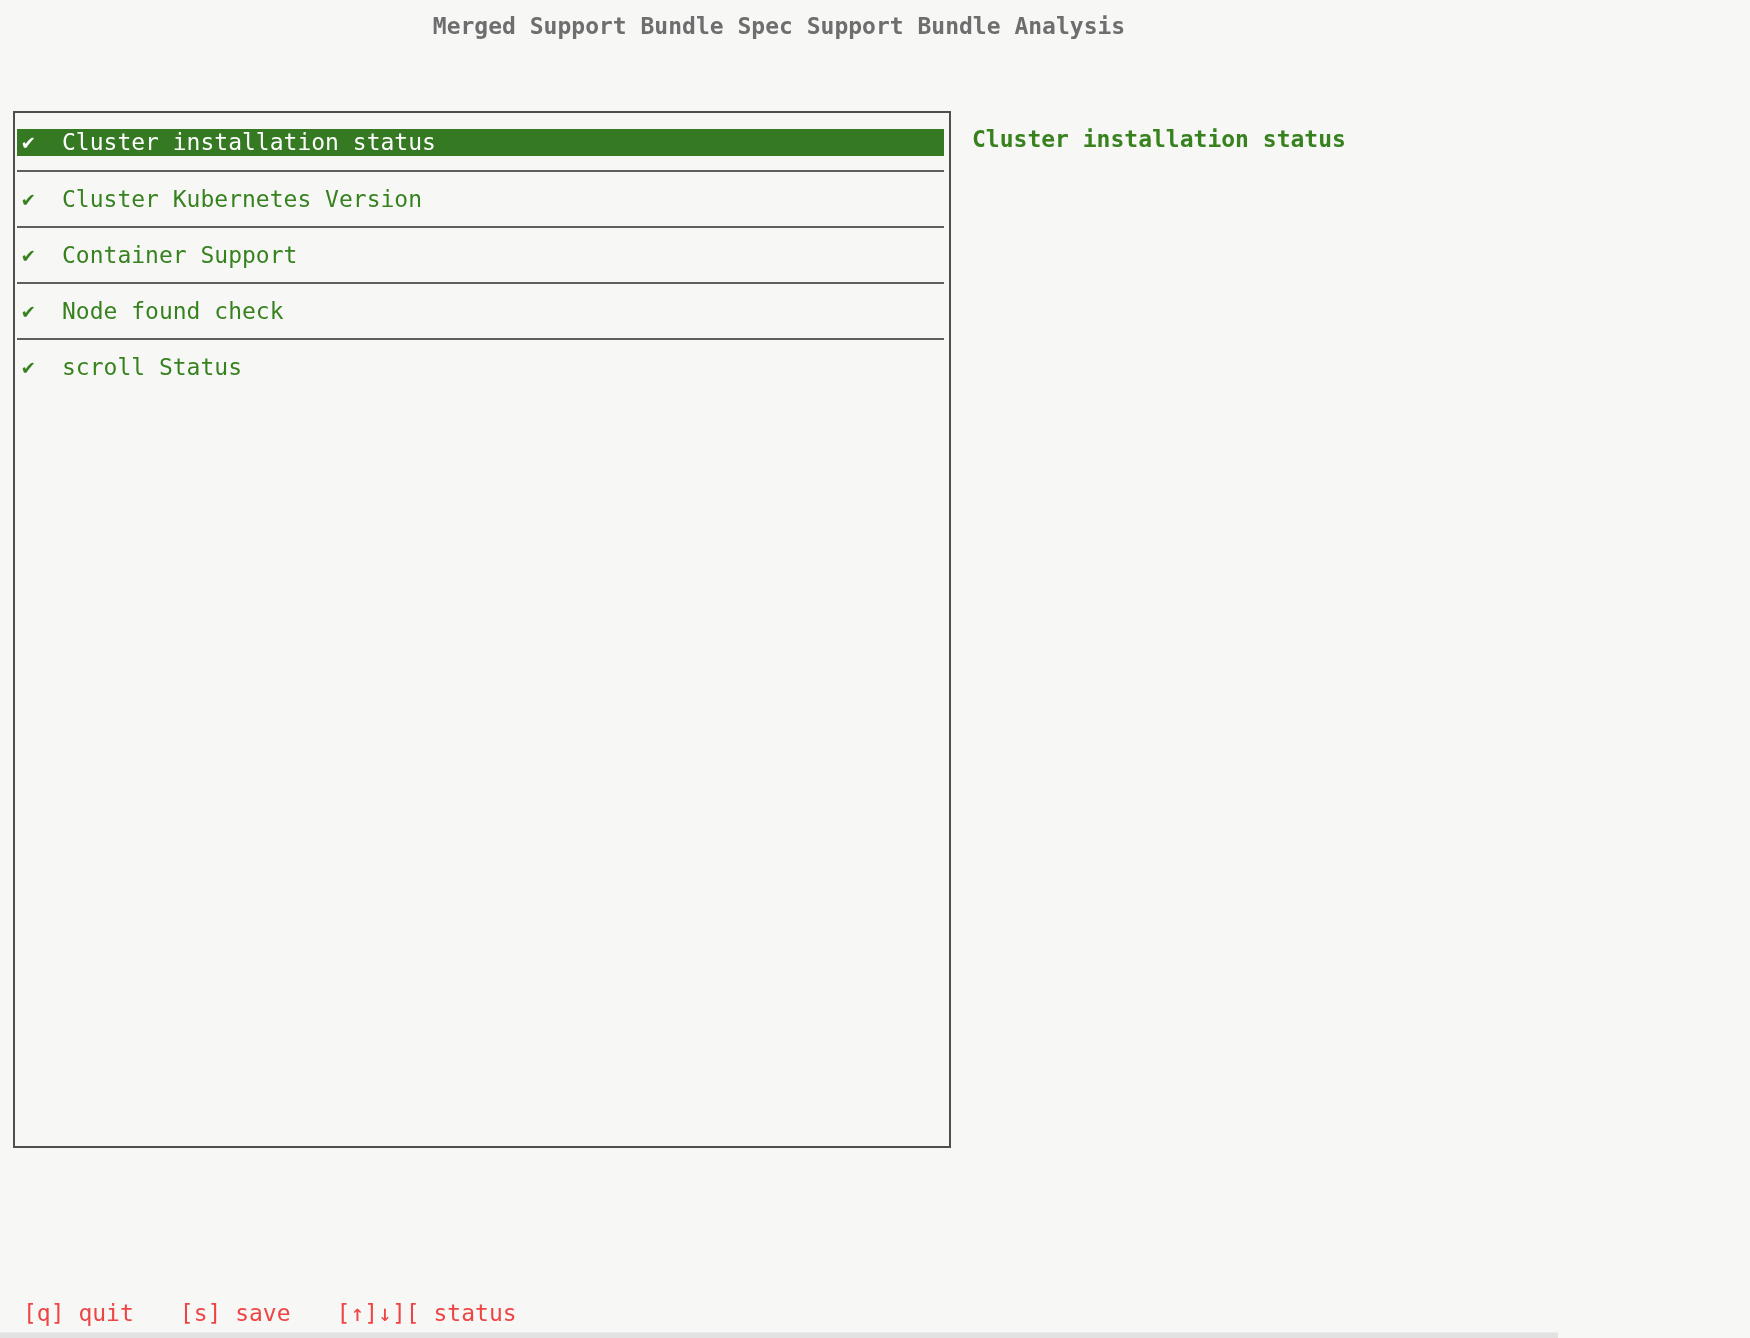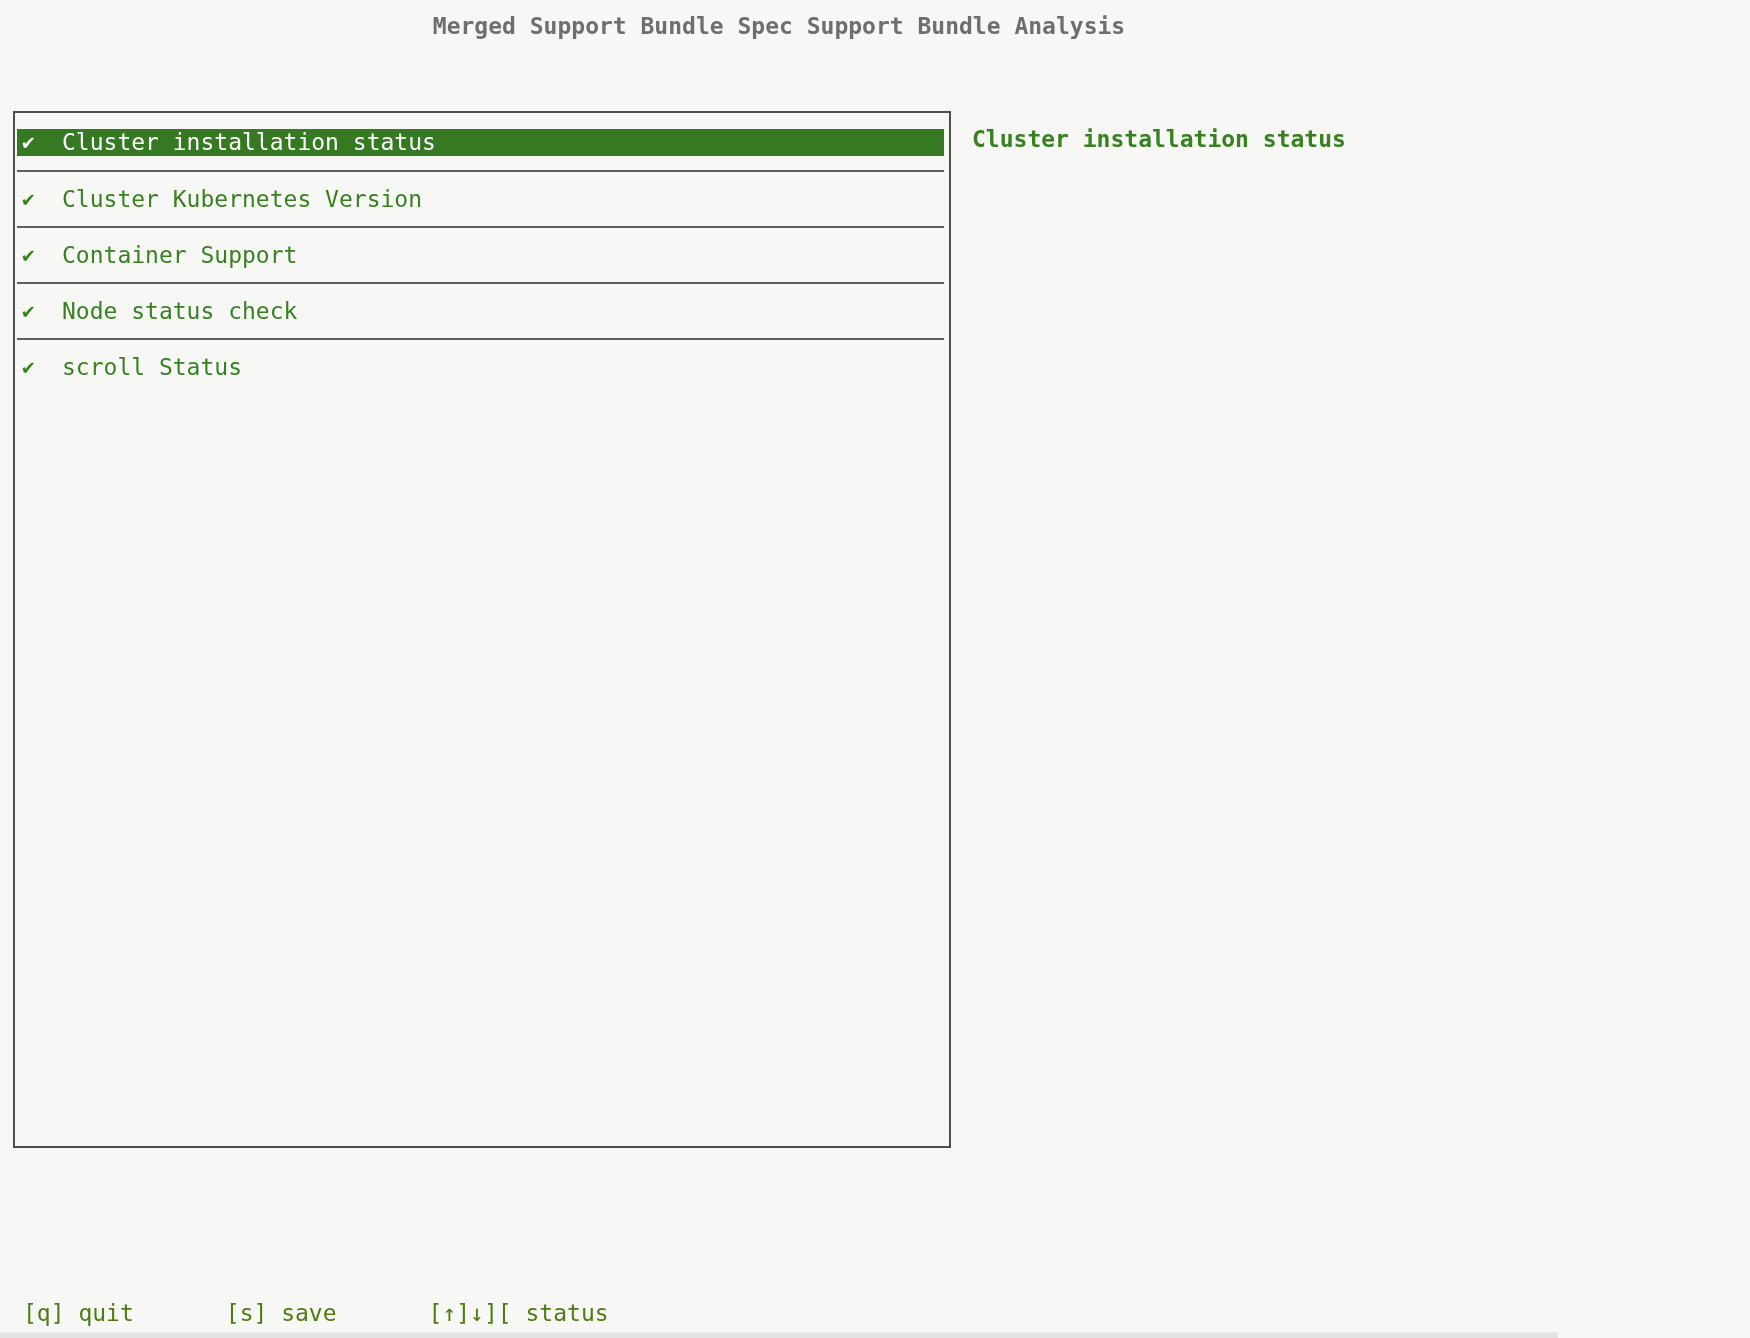--- a/index.html
+++ b/index.html
@@ -91,23 +91,23 @@
     color: #4f4f4f;
     white-space: pre;
   }
 
   
   .footer {
     position: absolute;
     left: 23px;
     top: 1300px;
     display: flex;
-    gap: 92px;
+    gap: 46px;
     line-height: 27px;
-    color: #4d7c0f;
+    color: #ef4444;
     white-space: pre;
   }
 
   
   .bottom-strip {
     position: absolute;
     left: 0;
     right: 0;
     bottom: 0;
     height: 5px;
@@ -141,21 +141,21 @@
     <div class="list-item">
       <div class="row">
         <span class="check">✔</span>
         <span class="item-label">Container Support</span>
       </div>
     </div>
 
     <div class="list-item">
       <div class="row">
         <span class="check">✔</span>
-        <span class="item-label">Node status check</span>
+        <span class="item-label">Node found check</span>
       </div>
     </div>
 
     <div class="list-item">
       <div class="row">
         <span class="check">✔</span>
         <span class="item-label">scroll Status</span>
       </div>
     </div>
 

